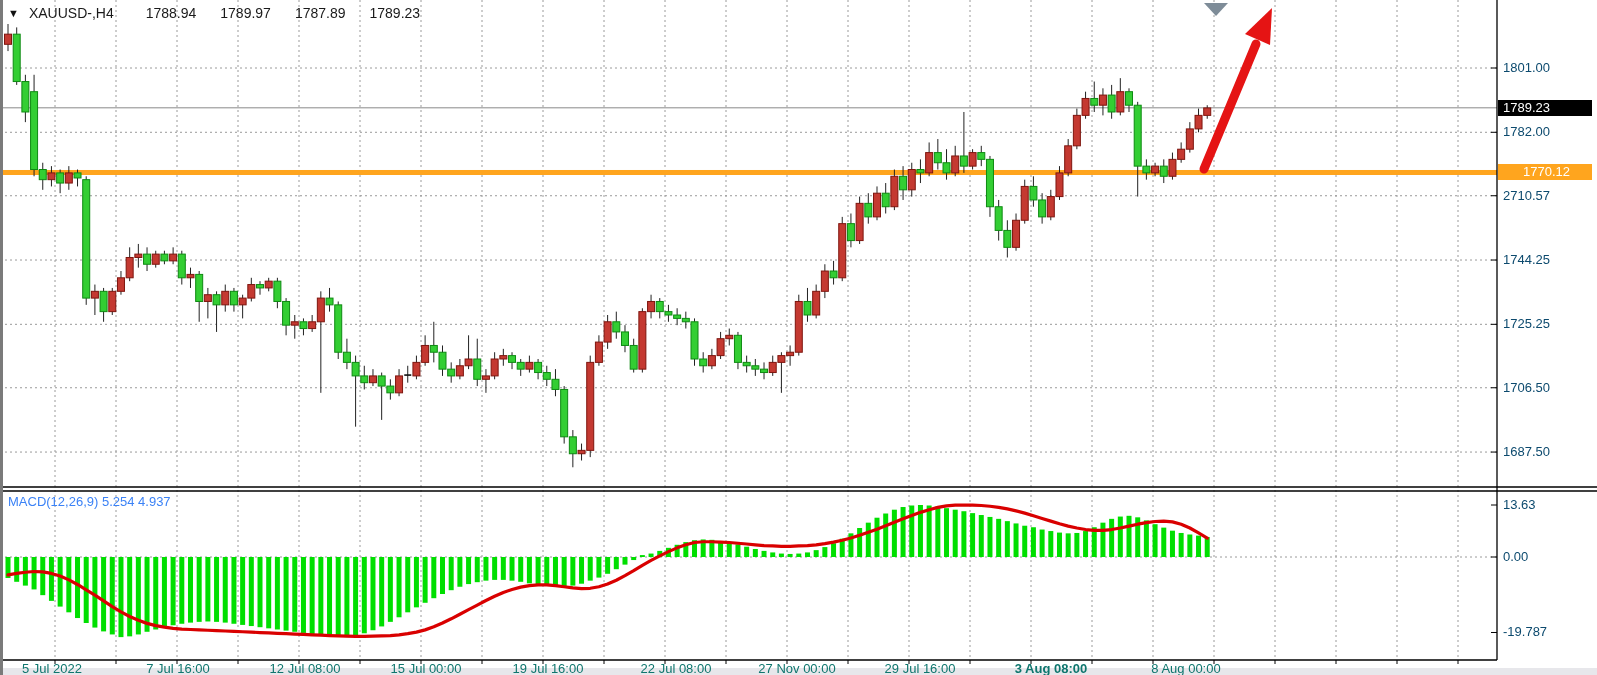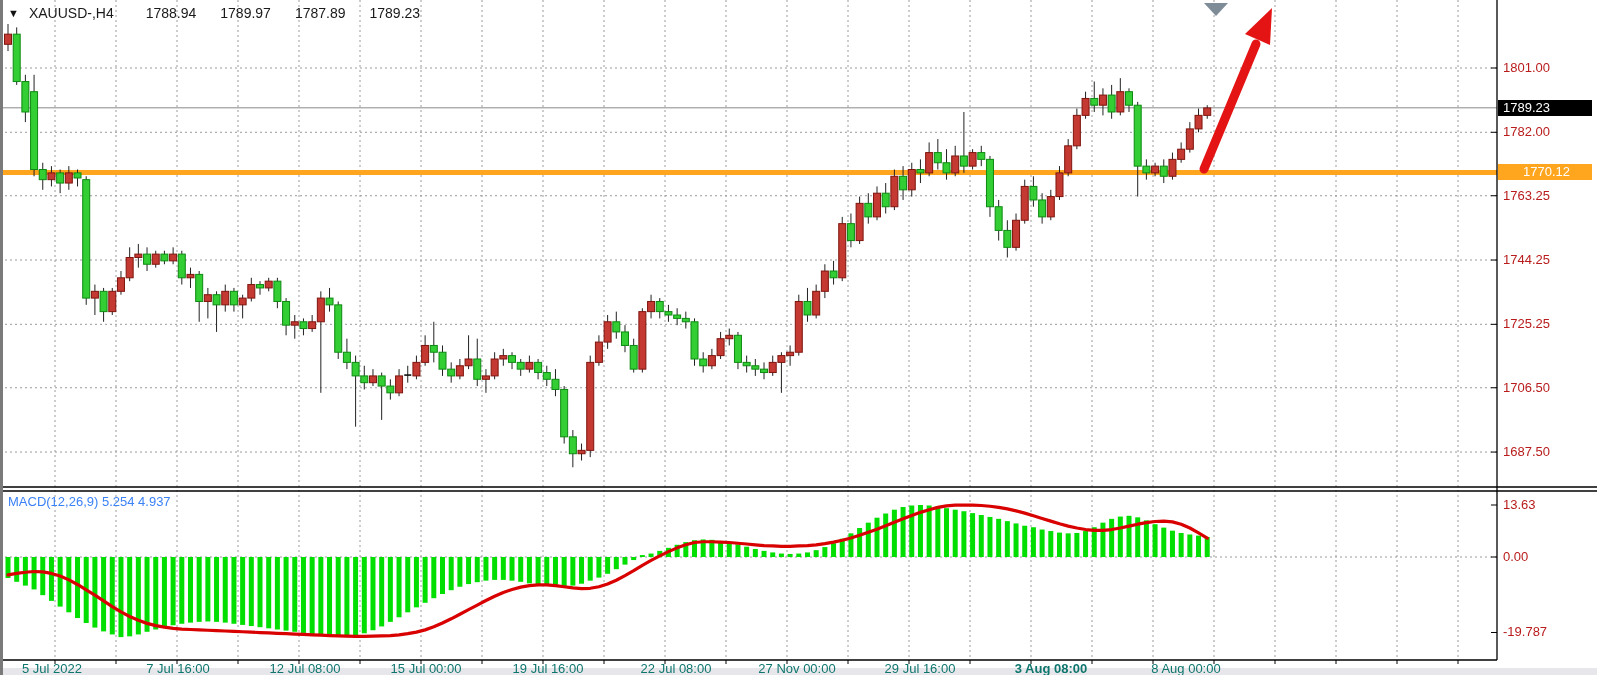--- a/index.html
+++ b/index.html
@@ -6,21 +6,21 @@
   #root{position:relative;width:1597px;height:675px;background:#ffffff;overflow:hidden;
         font-family:"Liberation Sans",sans-serif;-webkit-font-smoothing:antialiased;}
   #chart-svg{position:absolute;left:0;top:0;}
   .title-bar{position:absolute;left:8px;top:5px;display:flex;align-items:center;gap:6px;
              font-size:14px;color:#1a1a1a;z-index:5;white-space:pre;}
   .title-bar .tri{font-size:11px;color:#111;margin-right:4px;}
   .title-bar .sym{margin-right:10px;}
   .quote{margin-right:2px;margin-left:16px;}
   .macd-label{position:absolute;left:8px;top:494px;font-size:13px;color:#3b82f6;z-index:5;}
   .y-label{position:absolute;left:1503px;width:90px;height:16px;line-height:16px;
-           font-size:13px;color:#b91c1c;z-index:4;}
+           font-size:13px;color:#0c4a6e;z-index:4;}
   .x-label{position:absolute;top:661px;transform:translateX(-50%);font-size:13px;color:#0f766e;z-index:4;white-space:nowrap;}
   .badge{position:absolute;left:1498px;width:94px;height:16px;line-height:16px;
          font-size:13px;color:#fff;padding-left:5px;box-sizing:border-box;z-index:6;}
   .badge.current{background:#000000;}
   .badge.level{background:#FFA51E;}
   .left-edge{position:absolute;left:0;top:0;width:3px;height:675px;background:#7a7a7a;z-index:7;}
   .bottom-strip{position:absolute;left:0;top:668px;width:1597px;height:7px;background:#e7e7eb;z-index:1;}
 </style>
 </head>
 <body>
@@ -530,21 +530,21 @@
     <span class="quote">1789.97</span>
     <span class="quote">1787.89</span>
     <span class="quote">1789.23</span>
   </div>
 
   <div class="macd-label">MACD(12,26,9) 5.254 4.937</div>
 
   <div id="y-labels">
       <div class="y-label" style="top: 60px;">1801.00</div>
       <div class="y-label" style="top: 124.29px;">1782.00</div>
-      <div class="y-label" style="top: 187.735px;">1763.25</div>
+      <div class="y-label" style="top: 187.735px;">2710.57</div>
       <div class="y-label" style="top: 252.025px;">1744.25</div>
       <div class="y-label" style="top: 316.315px;">1725.25</div>
       <div class="y-label" style="top: 379.76px;">1706.50</div>
       <div class="y-label" style="top: 444.05px;">1687.50</div>
     </div>
   <div id="macd-y-labels">
       <div class="y-label" style="top: 497.002px;">13.63</div>
       <div class="y-label" style="top: 549px;">0.00</div>
       <div class="y-label" style="top: 624.487px;">-19.787</div>
     </div>

